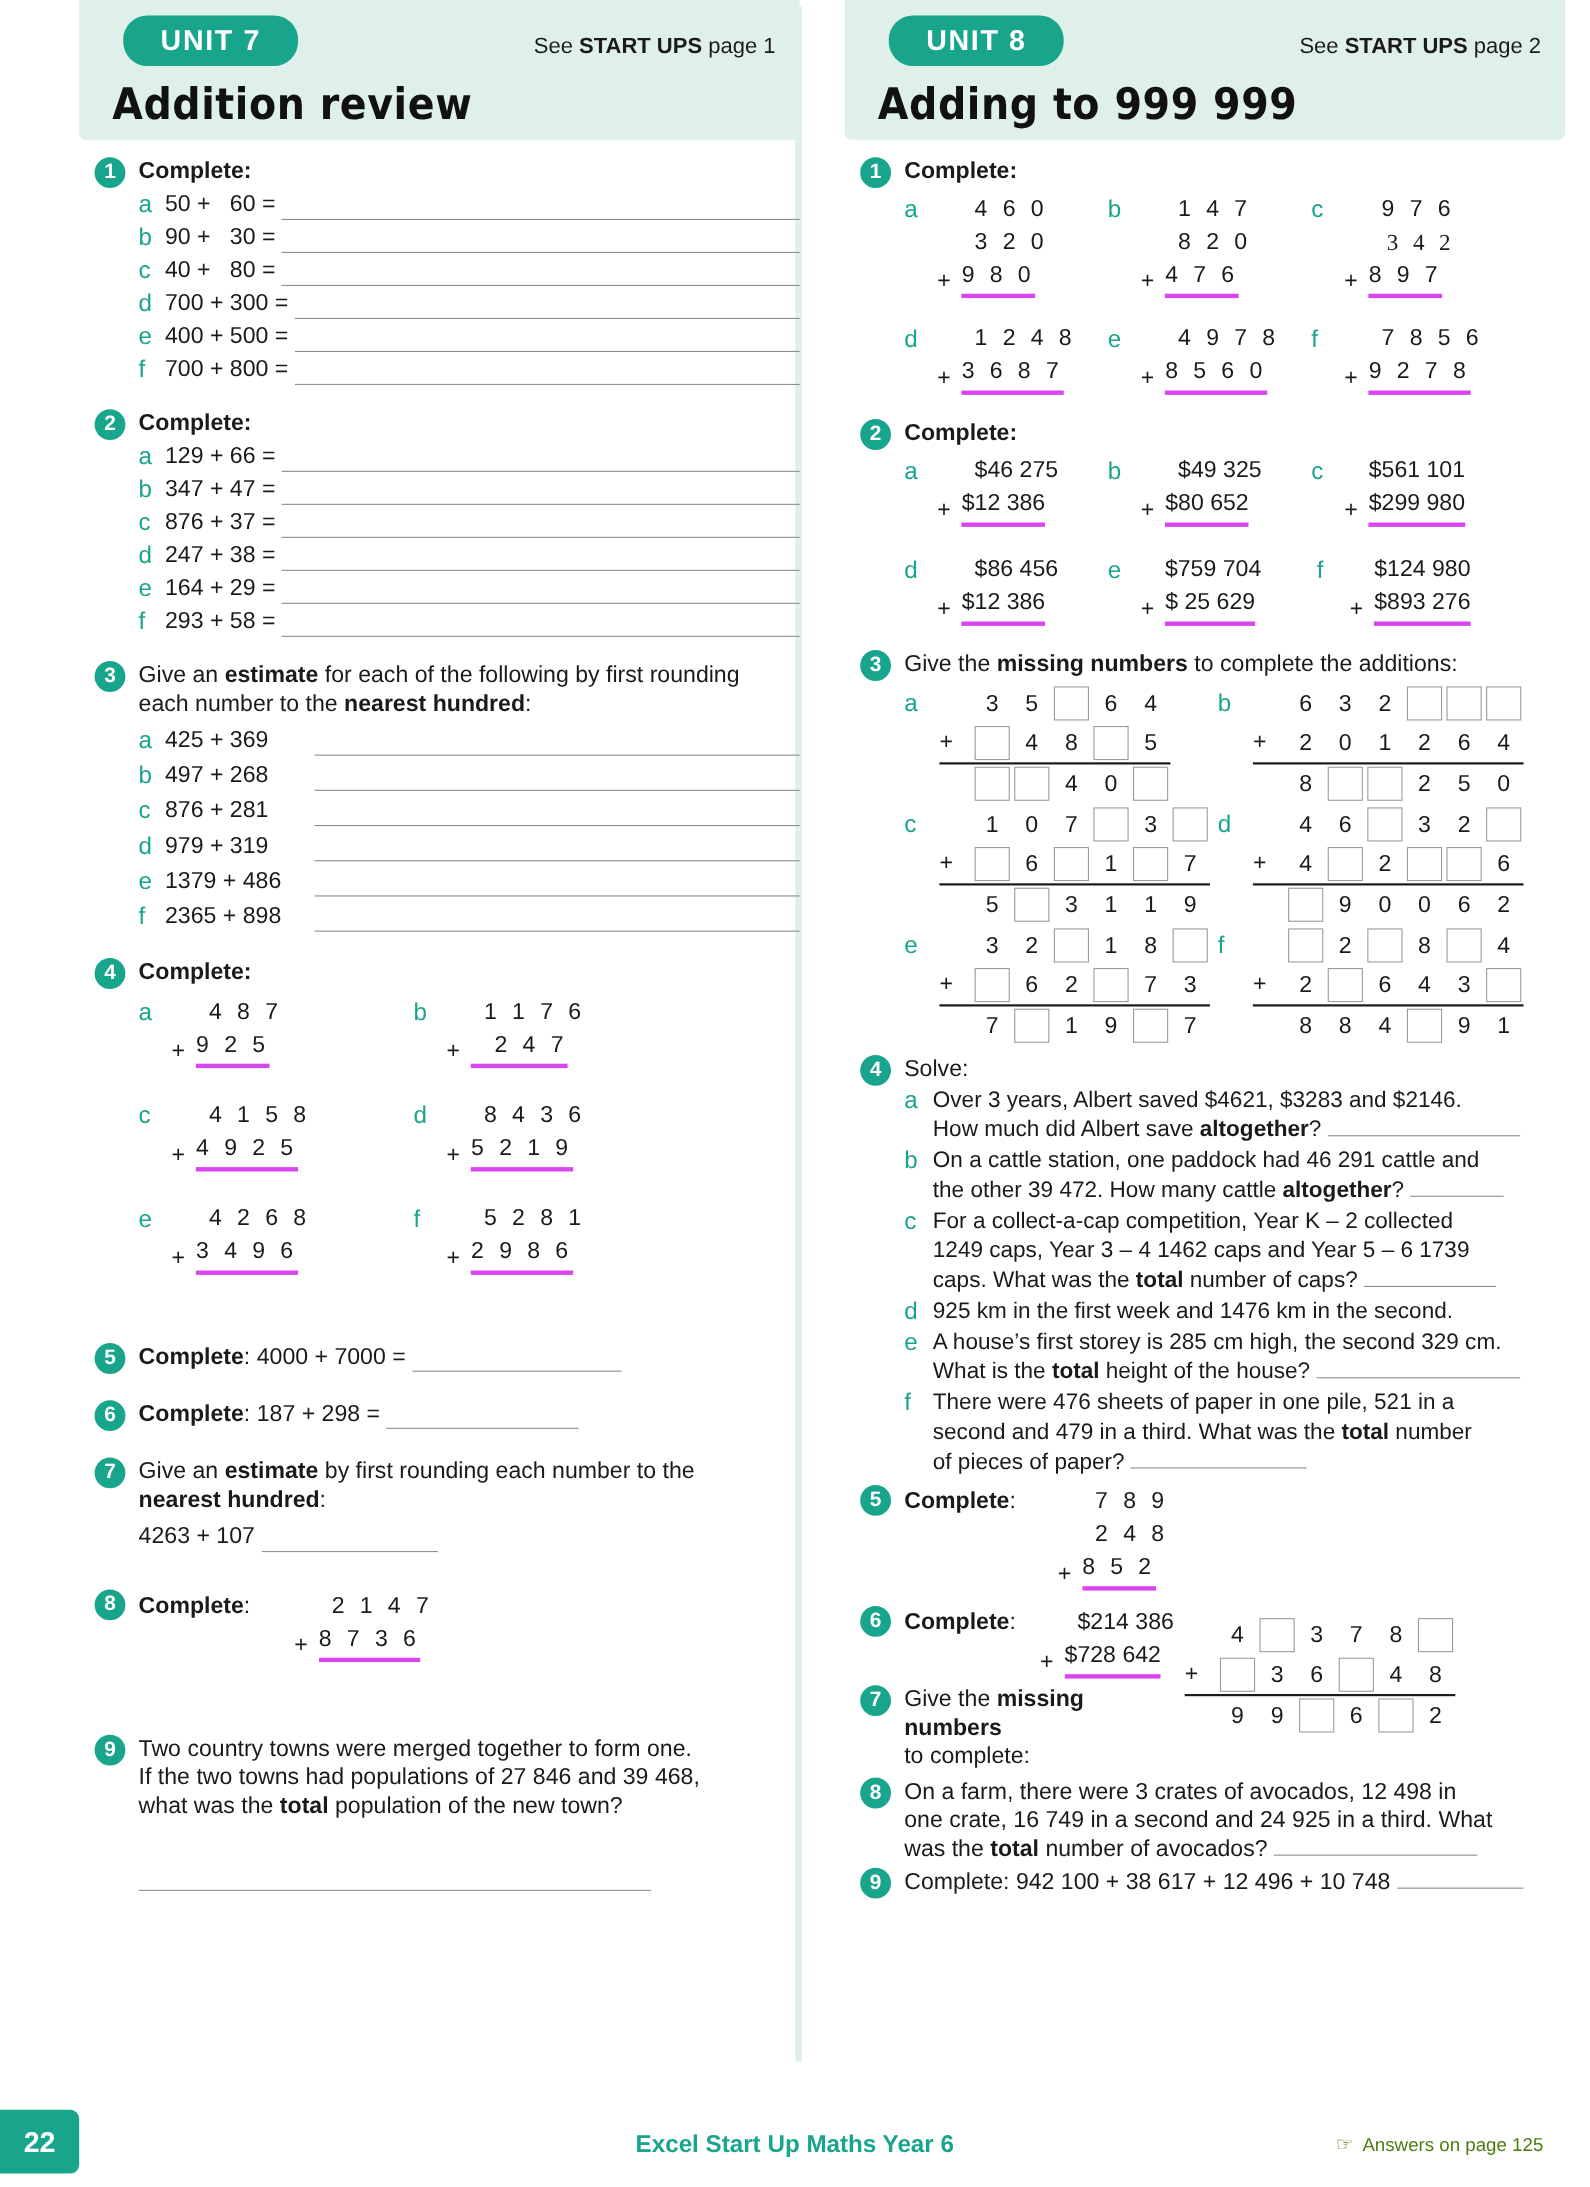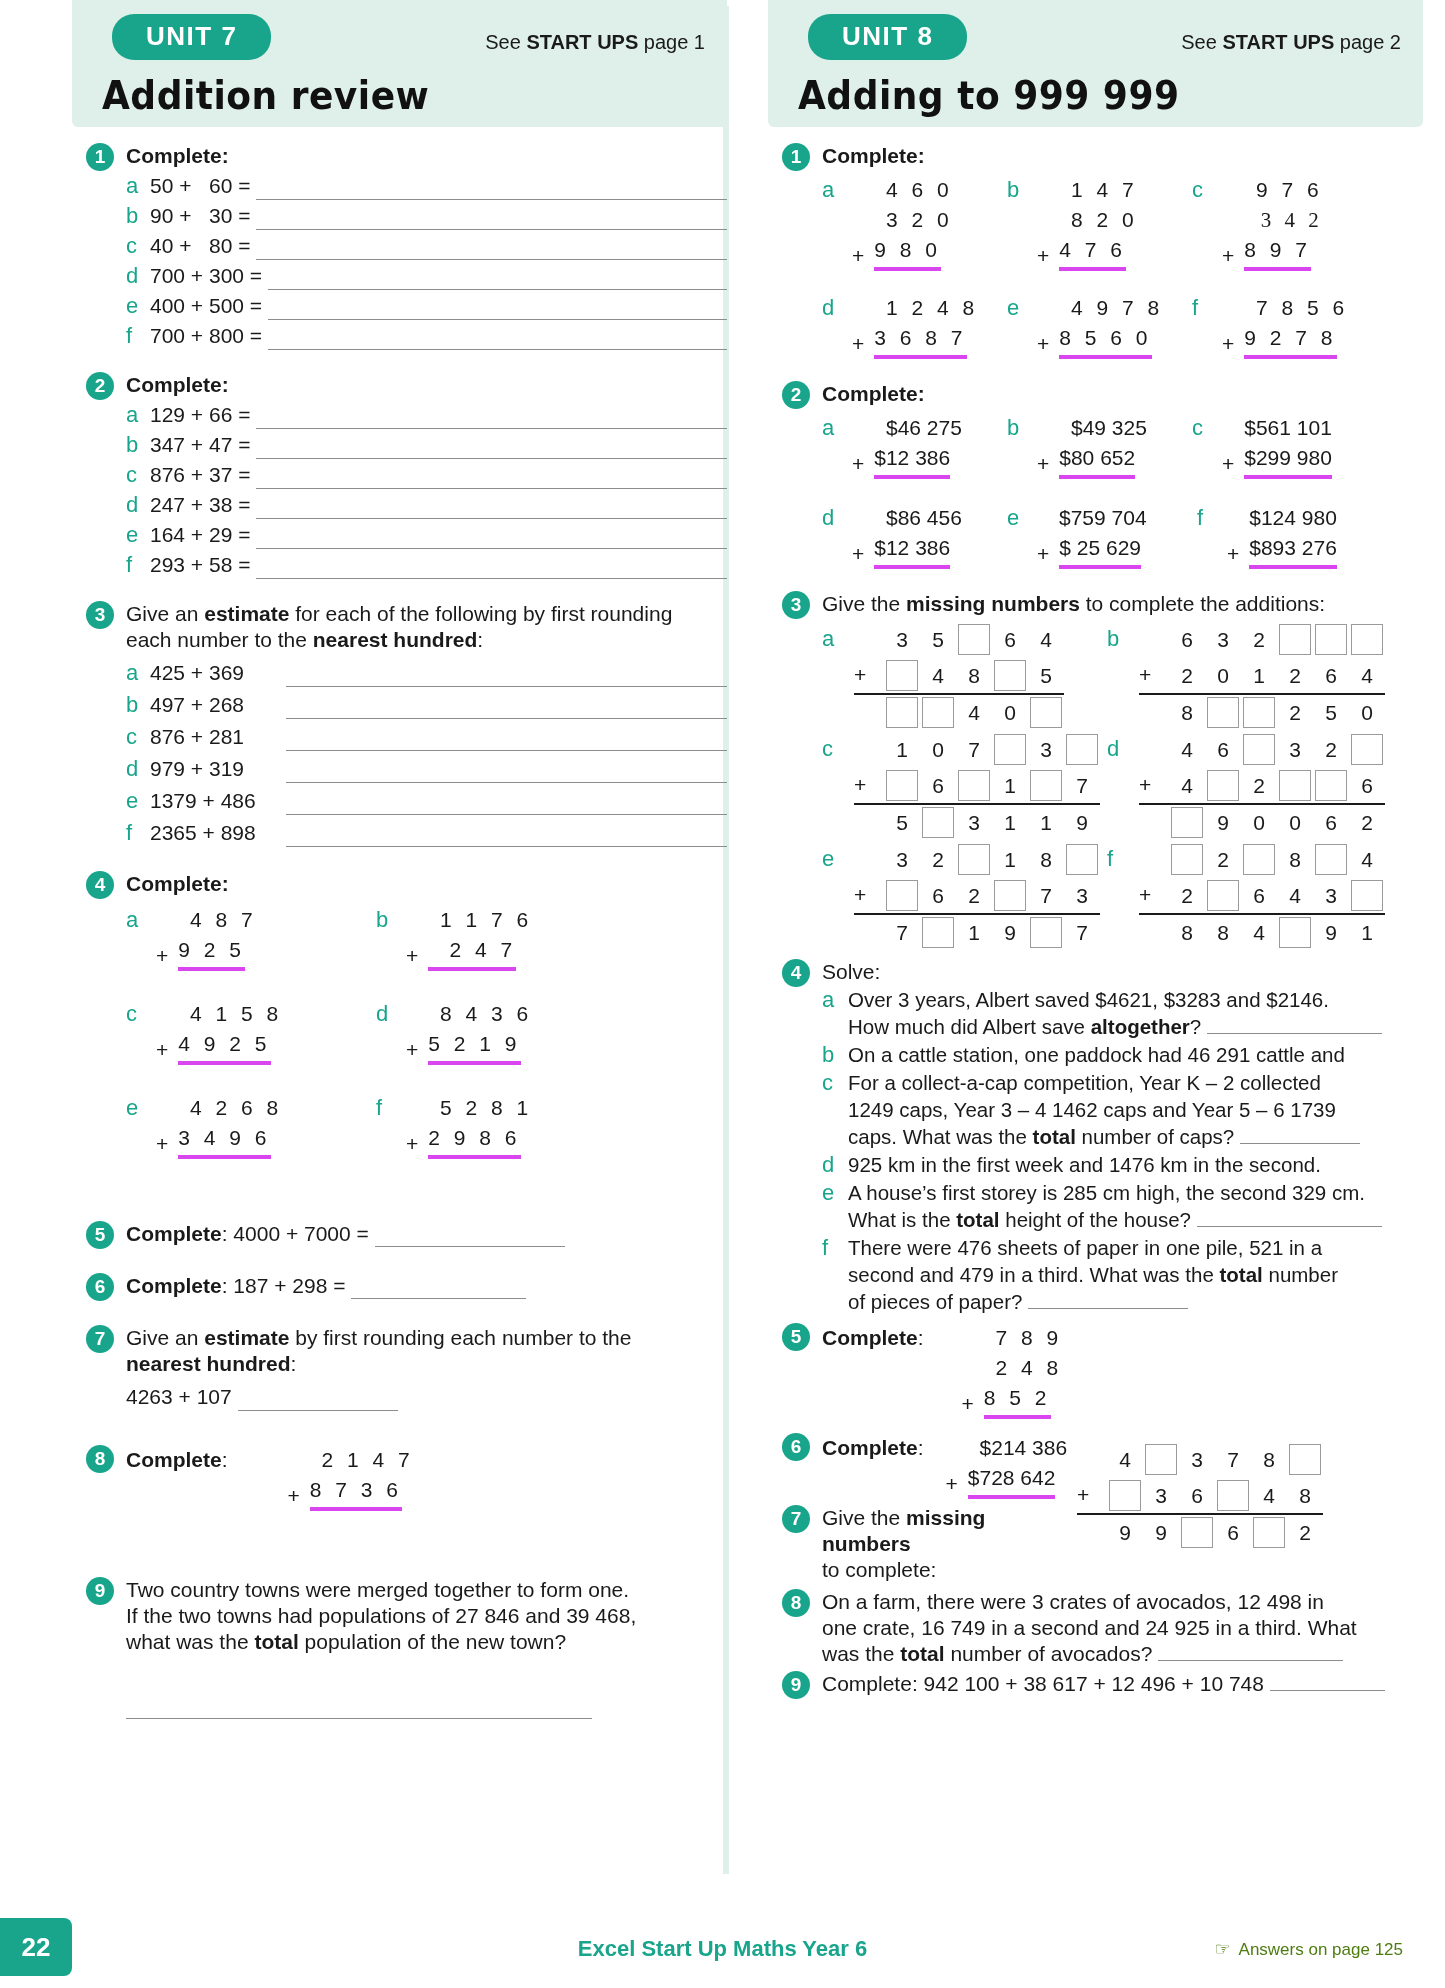--- a/index.html
+++ b/index.html
@@ -367,21 +367,21 @@
       <div class="prow" style="margin-top:6px;">
         <span class="pexpr">4263 + 107</span>
         <span class="rule" style="flex:0 0 160px;"></span>
       </div>
     </div>
 
     <div class="q" style="margin-top:34px;">
       <div class="qnum">8</div>
       <div style="display:flex;align-items:flex-start;">
         <span class="qtext" style="line-height:30px;"><b>Complete</b><span>:</span></span>
-        <span class="sum-body" style="margin-left:60px;">
+        <span class="sum-body" style="margin-left:40px;">
           <div class="sum-line dg" style="padding-left:34px;">2 1 4 7</div>
           <div class="plus-wrap">
               <span class="plus">+</span>
               <span class="sum-line last dg">8 7 3 6</span>
             </div>
         </span>
       </div>
     </div>
 
     <div class="q" style="margin-top:66px;">
@@ -759,20 +759,21 @@
             <span class="wp-letter">a</span>
             <span class="wp-text">
               <div><span>Over 3 years, Albert saved $4621, $3283 and $2146.</span></div>
               <div><span>How much did Albert save </span><b>altogether</b><span>?</span><span class="inline-rule" style="width: 175px; margin-left: 6px;"></span></div>
             </span>
           </div>
           <div class="wp">
             <span class="wp-letter">b</span>
             <span class="wp-text">
               <div><span>On a cattle station, one paddock had 46 291 cattle and</span></div>
+              <div><span>the other 39 472. How many cattle </span><b>altogether</b><span>?</span><span class="inline-rule" style="width: 85px; margin-left: 6px;"></span></div>
             </span>
           </div>
           <div class="wp">
             <span class="wp-letter">c</span>
             <span class="wp-text">
               <div><span>For a collect-a-cap competition, Year K – 2 collected</span></div>
               <div><span>1249 caps, Year 3 – 4 1462 caps and Year 5 – 6 1739</span></div>
               <div><span>caps. What was the </span><b>total</b><span> number of caps?</span><span class="inline-rule" style="width: 120px; margin-left: 6px;"></span></div>
             </span>
           </div>

